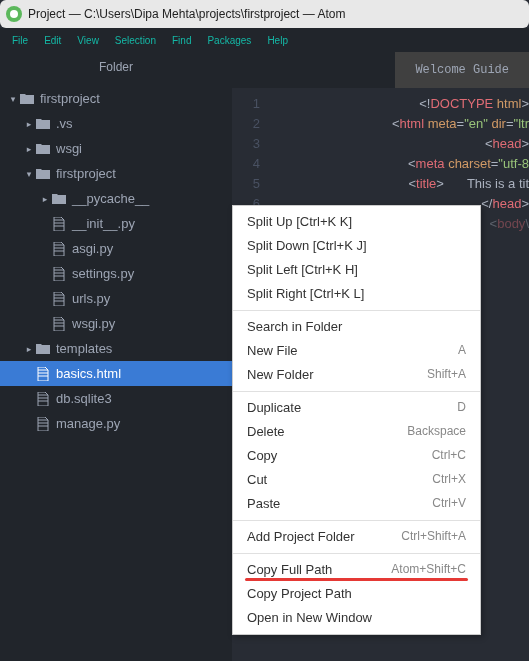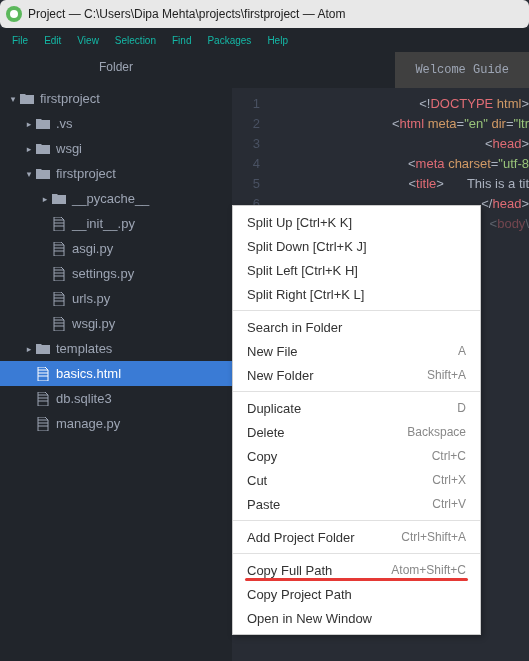--- a/index.html
+++ b/index.html
@@ -37,21 +37,21 @@
 .gutter div { height: 20px; }
 .lines { flex: 1; overflow: hidden; }
 .lines div { height: 20px; white-space: pre; text-align: right; }
 .tagc { color: #e06c75; }
 .attr { color: #d19a66; }
 .str { color: #98c379; }
 .txt { color: #abb2bf; margin-left: 23px; }
 .punct { color: #abb2bf; }
 
 .ctxmenu { position: absolute; left: 232px; top: 205px; width: 249px; background: #fff; color: #333; border: 1px solid #ccc; box-shadow: 2px 2px 6px rgba(0,0,0,0.3); font-size: 13px; z-index: 100; padding: 4px 0; }
-.ctxmenu .item { display: flex; justify-content: space-between; align-items: center; padding: 4px 14px; height: 24px; cursor: default; position: relative; }
+.ctxmenu .item { display: flex; justify-content: space-between; padding: 4px 14px; height: 24px; cursor: default; position: relative; }
 .ctxmenu .sep { height: 1px; background: #e0e0e0; margin: 4px 0; }
 .ctxmenu .shortcut { color: #888; font-size: 12px; }
 .underline { position: absolute; bottom: 1px; left: 12px; right: 12px; height: 3px; background: #e53935; border-radius: 2px; }
 </style>
 </head>
 <body>
 
 <div class="titlebar">
   <span class="appicon"></span>
   <span>Project — C:\Users\Dipa Mehta\projects\firstproject — Atom</span>

